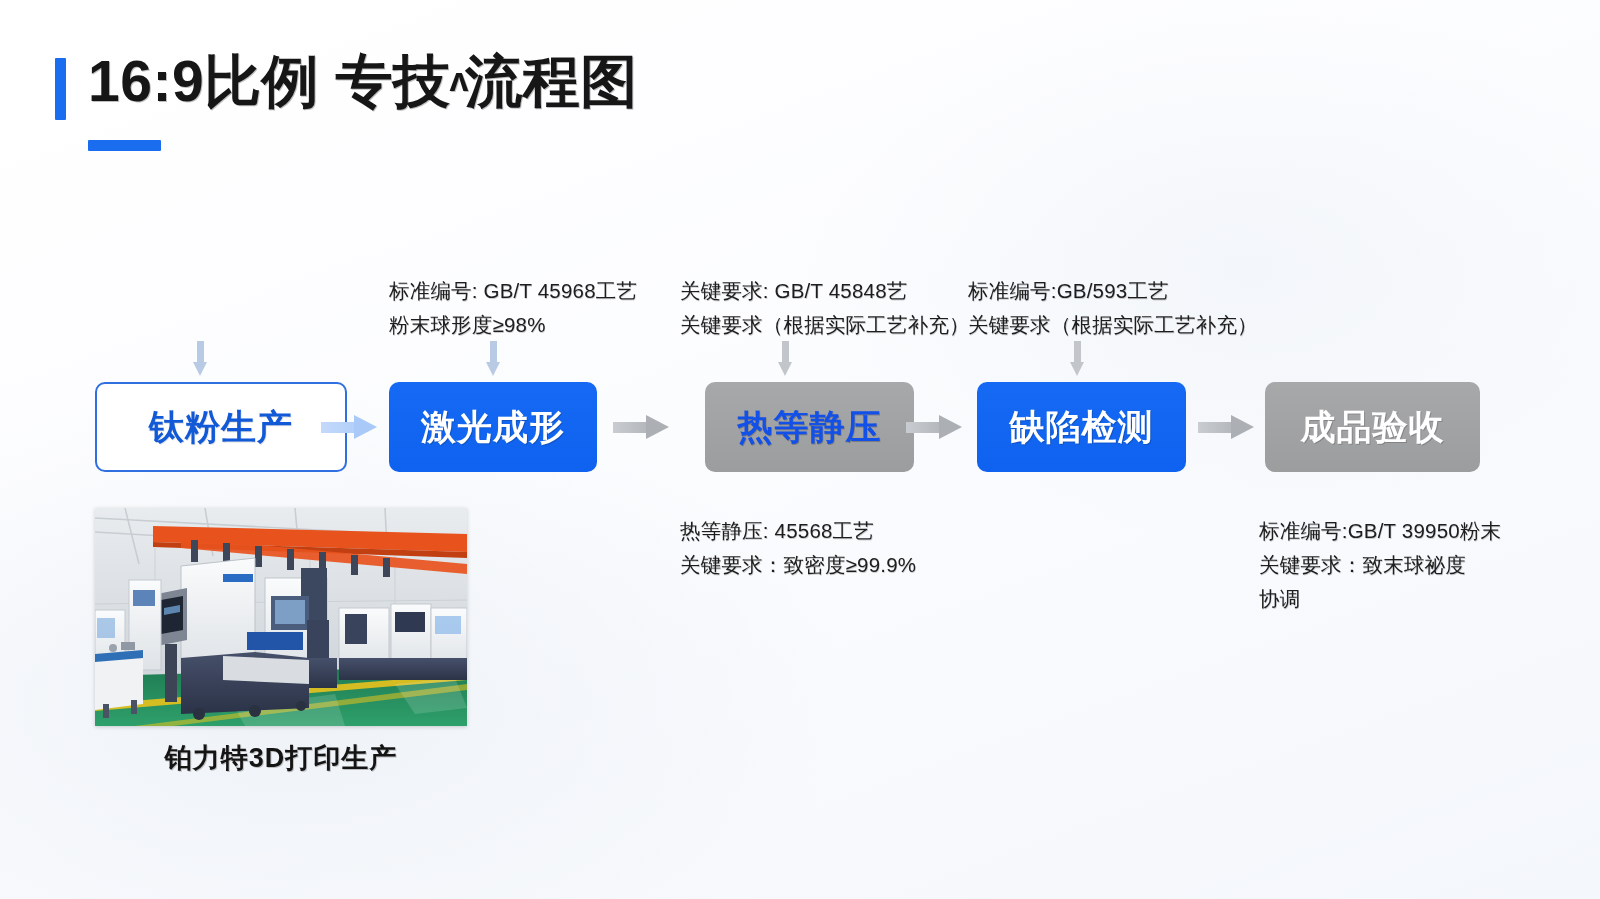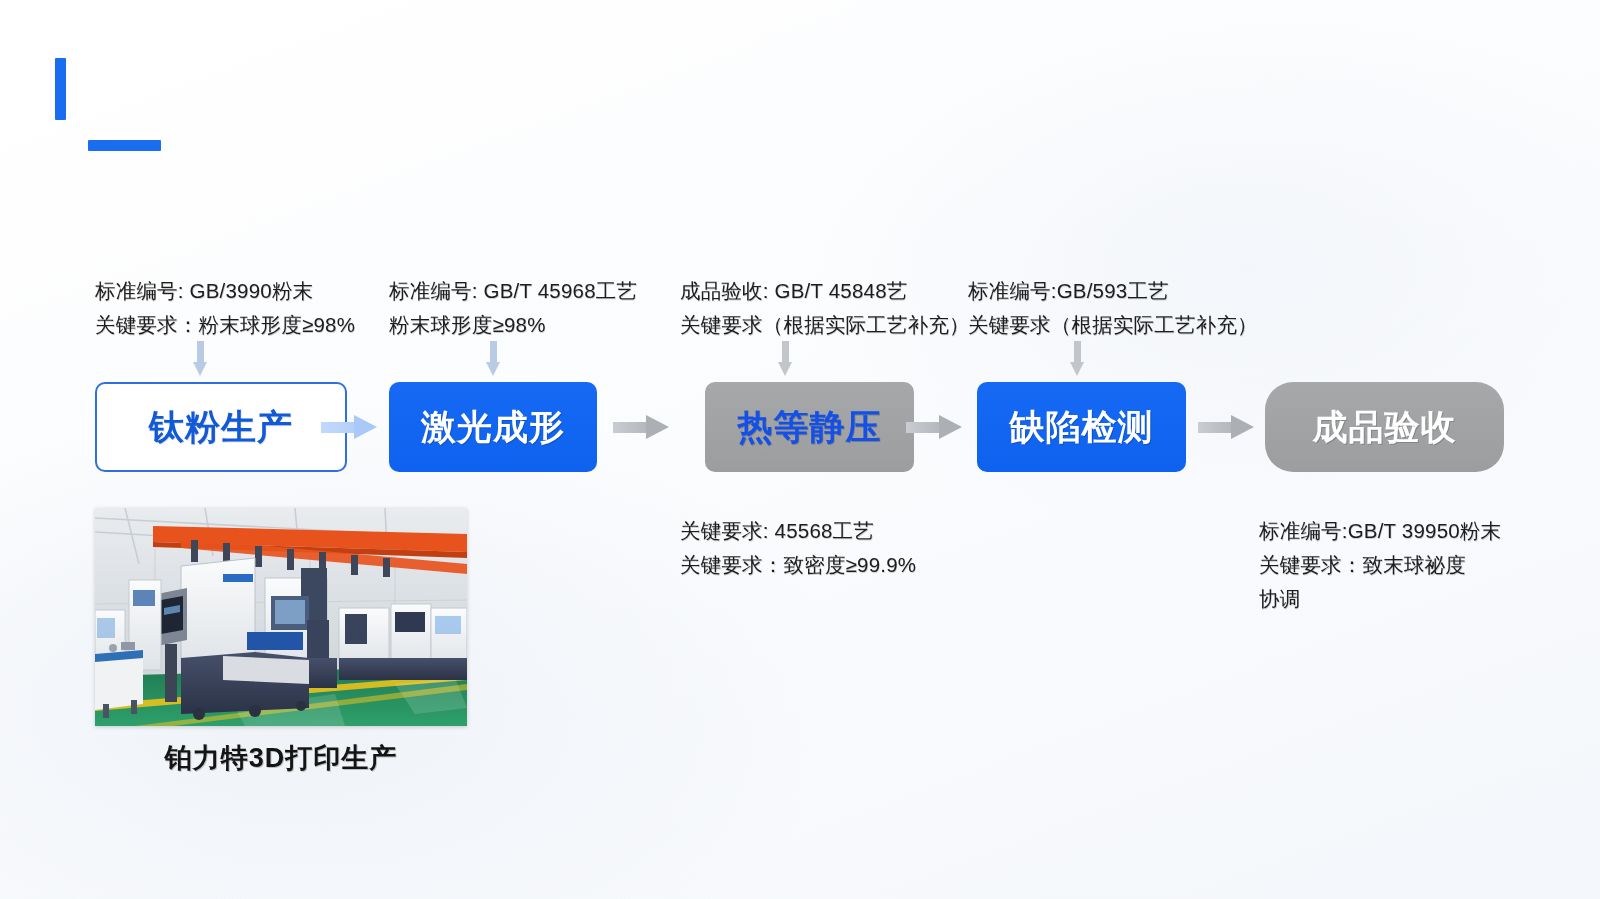--- a/index.html
+++ b/index.html
@@ -191,35 +191,32 @@
     text-shadow: 1px 1px 0 rgba(0,0,0,0.22);
   }
 </style>
 </head>
 <body>
 
 <div id="slide">
 
   <div class="title-wrap">
     <div class="title-bar"></div>
+    <div class="title-text"><span>16:9比例 专技</span><span class="title-glyph">ʌ</span><span>流程图</span></div>
   </div>
   <div class="title-underline"></div>
 
-  <div class="anno" style="left:95px; top:274px;">
-    <span class="line">标准编号: GB/3990粉末</span>
-    <span class="line">关键要求：粉末球形度≥98%</span>
-  </div>
 
   <div class="anno" style="left:389px; top:274px;">
     <span class="line">标准编号: GB/T 45968工艺</span>
     <span class="line">粉末球形度≥98%</span>
   </div>
 
   <div class="anno" style="left:680px; top:274px;">
-    <span class="line">成品验收: GB/T 45848艺</span>
+    <span class="line">关键要求: GB/T 45848艺</span>
     <span class="line">关键要求（根据实际工艺补充）</span>
   </div>
 
   <div class="anno" style="left:968px; top:274px;">
     <span class="line">标准编号:GB/593工艺</span>
     <span class="line">关键要求（根据实际工艺补充）</span>
   </div>
 
   <div class="down-arrow" style="left:193px; top:341px;">
     <div class="stem"></div>
@@ -267,26 +264,26 @@
 
   <div class="pbox blue" style="left:977px; width:209px;">
     <span>缺陷检测</span>
   </div>
 
   <div class="harrow gray" style="left:1198px;">
     <div class="stem"></div>
     <div class="head"></div>
   </div>
 
-  <div class="pbox gray" style="left:1265px; width:239px;border-radius:28px;">
+  <div class="pbox gray" style="left:1265px; width:215px;">
     <span>成品验收</span>
   </div>
 
   <div class="anno" style="left:680px; top:514px;">
-    <span class="line">关键要求: 45568工艺</span>
+    <span class="line">热等静压: 45568工艺</span>
     <span class="line">关键要求：致密度≥99.9%</span>
   </div>
 
   <div class="anno" style="left:1259px; top:514px;">
     <span class="line">标准编号:GB/T 39950粉末</span>
     <span class="line">关键要求：致末球祕度</span>
     <span class="line">协调</span>
   </div>
 
   <div class="photo">

